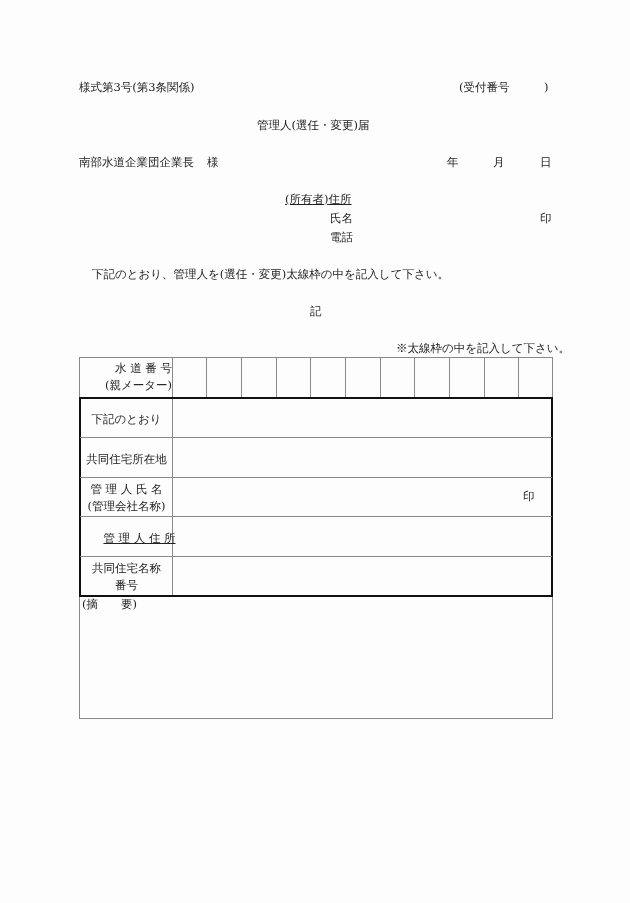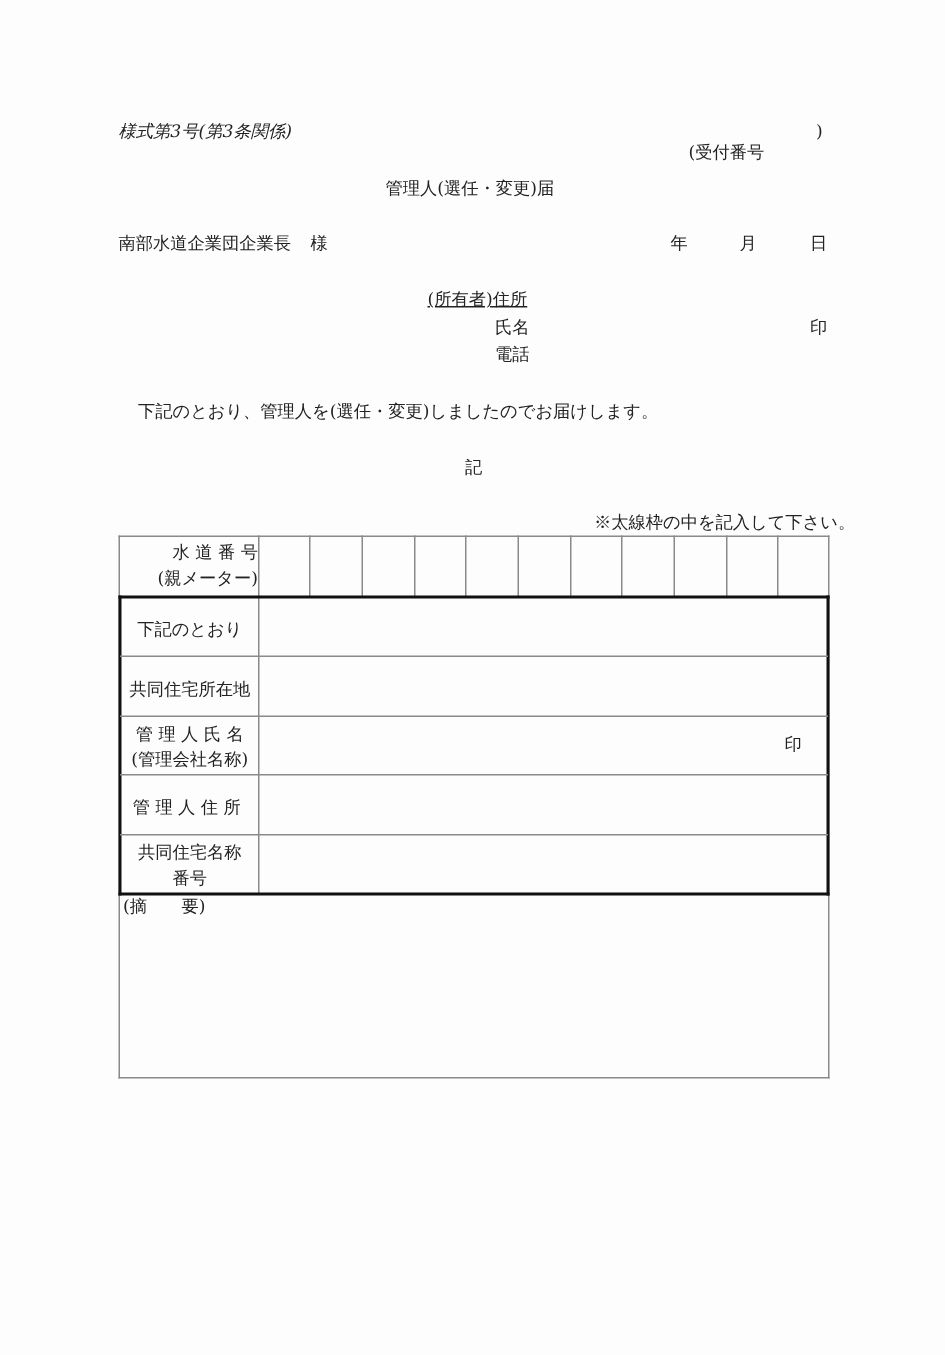--- a/index.html
+++ b/index.html
@@ -9,38 +9,38 @@
     color: #222; font-size: 11.5px; overflow: hidden;
   }
   .abs { position: absolute; white-space: nowrap; line-height: 1; }
   .line { position: absolute; background: #8a8a8a; }
   .thick { position: absolute; background: #111; }
   .cell-label { position: absolute; text-align: center; line-height: 1.45; font-size: 11.5px; }
 </style>
 </head>
 <body>
 
-<div class="abs" style="left:79px;top:82px;font-style:italic;">様式第3号(第3条関係)</div>
-<div class="abs" style="left:459px;top:96px;">(受付番号</div>
+<div class="abs" style="left:79px;top:82px;">様式第3号(第3条関係)</div>
+<div class="abs" style="left:459px;top:82px;">(受付番号</div>
 <div class="abs" style="left:544px;top:82px;">)</div>
 
 <div class="abs" style="left:257px;top:120px;">管理人(選任・変更)届</div>
 
 <div class="abs" style="left:79px;top:157px;">南部水道企業団企業長</div>
 <div class="abs" style="left:207px;top:157px;">様</div>
 <div class="abs" style="left:447px;top:157px;">年</div>
 <div class="abs" style="left:493px;top:157px;">月</div>
 <div class="abs" style="left:540px;top:157px;">日</div>
 
 <div class="abs" style="left:285px;top:194px;text-decoration:underline;">(所有者)住所</div>
 <div class="abs" style="left:330px;top:213px;">氏名</div>
 <div class="abs" style="left:540px;top:213px;">印</div>
 <div class="abs" style="left:330px;top:232px;font-family:Liberation Serif, serif;">電話</div>
 
-<div class="abs" style="left:92px;top:269px;">下記のとおり、管理人を(選任・変更)しましたのでお届けします。</div>
+<div class="abs" style="left:92px;top:269px;">下記のとおり、管理人を(選任・変更)太線枠の中を記入して下さい。</div>
 <div class="abs" style="left:310px;top:306px;">記</div>
 <div class="abs" style="left:396px;top:343px;">※太線枠の中を記入して下さい。</div>
 
 <div>
 
   <div class="line" style="left:79px;top:357px;width:474px;height:1px;"></div>
   <div class="line" style="left:79px;top:357px;width:1px;height:362px;"></div>
   <div class="line" style="left:552px;top:357px;width:1px;height:362px;"></div>
   <div class="line" style="left:79px;top:718px;width:474px;height:1px;"></div>
 
@@ -88,21 +88,21 @@
   <div class="cell-label" style="left:81px;top:451px;width:91px;text-align:center;">共同住宅所在地</div>
   <div style="position:absolute;left:173px;top:438px;width:378px;height:39px;"></div>
 
   <div class="cell-label" style="left:81px;top:481px;width:91px;">
     <div>管 理 人 氏 名</div>
     <div>(管理会社名称)</div>
   </div>
   <div style="position:absolute;left:173px;top:478px;width:378px;height:38px;"></div>
   <div class="abs" style="left:523px;top:491px;">印</div>
 
-  <div class="cell-label" style="left:79px;top:530px;width:91px;">管 理 人 住 所</div>
+  <div class="cell-label" style="left:94px;top:530px;width:91px;text-decoration:underline;">管 理 人 住 所</div>
   <div style="position:absolute;left:173px;top:517px;width:378px;height:39px;"></div>
 
   <div class="cell-label" style="left:81px;top:560px;width:91px;">
     <div>共同住宅名称</div>
     <div>番号</div>
   </div>
   <div style="position:absolute;left:173px;top:557px;width:378px;height:38px;"></div>
 
   <div class="abs" style="left:82px;top:599px;">(摘　　要)</div>
   <div style="position:absolute;left:80px;top:597px;width:472px;height:121px;"></div>

